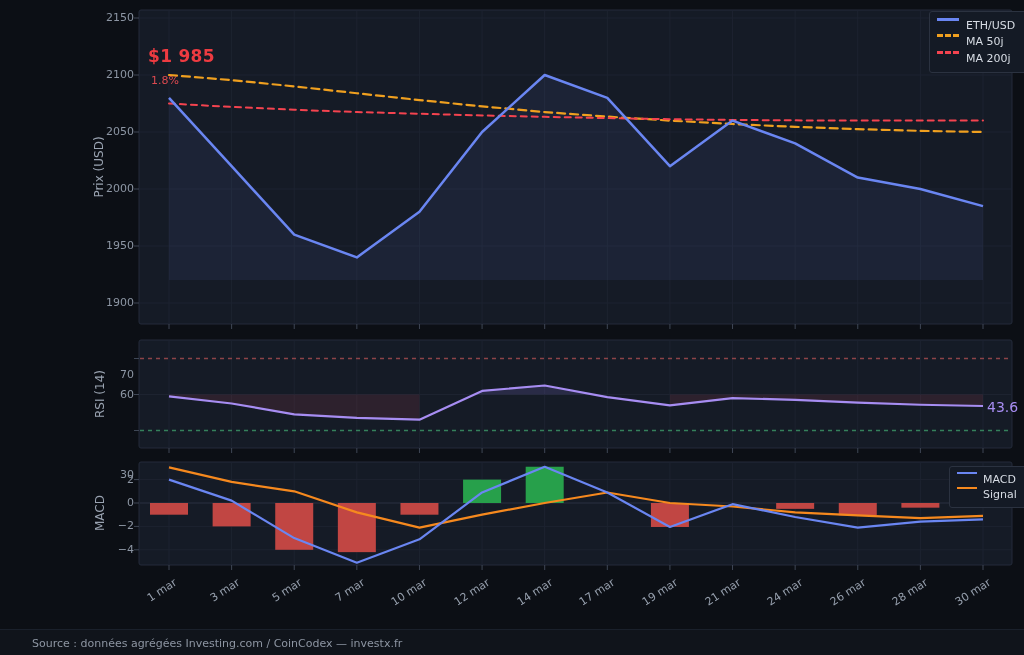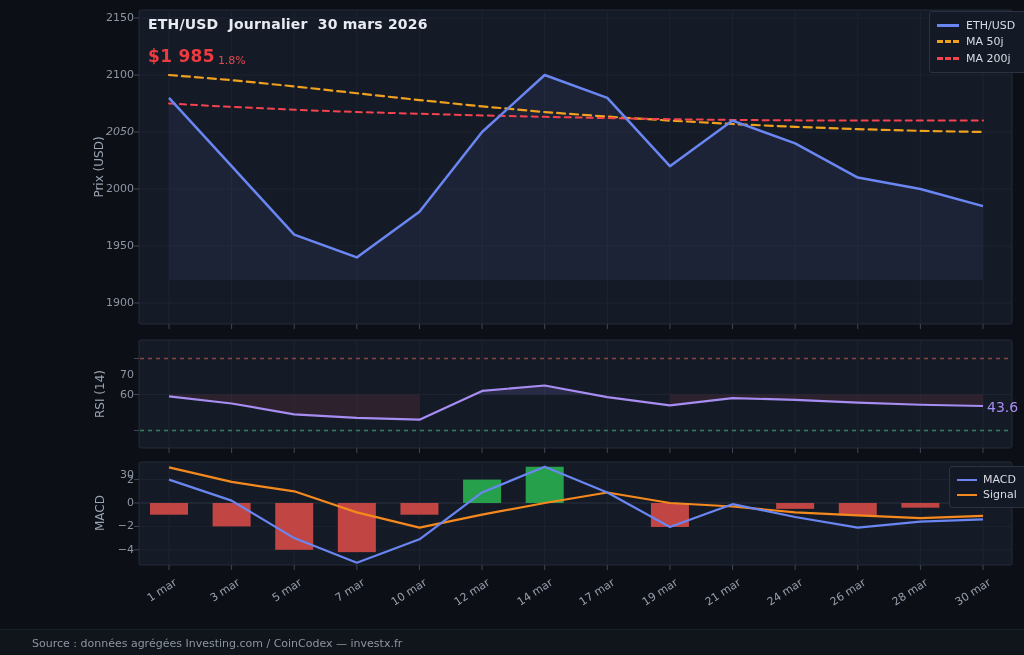--- a/index.html
+++ b/index.html
@@ -1,32 +1,32 @@
 <!DOCTYPE html>
 <html><head>
 <meta charset="utf-8">
 <style>
   html,body{margin:0;padding:0;background:#0c0f15;}
   .stage{position:relative;width:1024px;height:655px;background:#0c0f15;overflow:hidden;
          font-family:"DejaVu Sans","Liberation Sans",sans-serif;}
   #chart-svg{position:absolute;left:0;top:0;}
   .title{position:absolute;left:148px;top:16px;color:#e8ebf1;font-size:14px;font-weight:bold;
          white-space:pre;letter-spacing:.2px;}
-  .price-row{position:absolute;left:148px;top:46px;display:flex;align-items:flex-start;}
+  .price-row{position:absolute;left:148px;top:46px;display:flex;align-items:flex-start;flex-direction:column;}
   .price-val{color:#ee3b41;font-size:17px;font-weight:bold;letter-spacing:.3px;}
   .price-pct{color:#dd4a50;font-size:11px;margin-left:3px;margin-top:8px;}
   .axis-title{position:absolute;color:#9aa3b1;font-size:12px;white-space:nowrap;
               transform:translate(-50%,-50%) rotate(-90deg);}
   .tick-label{position:absolute;color:#8d96a4;font-size:11px;width:44px;text-align:right;line-height:14px;}
   .x-wrap{position:absolute;width:0;height:0;}
   .x-label{position:absolute;display:inline-block;color:#97a0ae;font-size:11px;white-space:nowrap;
            transform:rotate(-33deg) translateX(-100%);transform-origin:0 0;}
   .legend{position:absolute;background:#141a25;border:1px solid #2b3240;border-radius:3px;
           padding:5px 8px 5px 7px;display:flex;flex-direction:column;justify-content:space-around;}
-  .lrow{display:flex;align-items:center;cursor:pointer;}
+  .lrow{display:flex;cursor:pointer;}
   .sample{display:inline-block;width:22px;height:0;margin-right:7px;flex:none;}
   .lbl{color:#d7dce4;font-size:11px;white-space:nowrap;line-height:15px;}
   .legend-price{left:929px;top:11px;width:86px;height:50px;}
   .legend-macd{left:949px;top:466px;width:64px;height:30px;}
   .legend-macd .sample{width:20px;margin-right:6px;}
   .rsi-last{position:absolute;left:987px;top:399px;color:#a78df2;font-size:14px;}
   .footer{position:absolute;left:0;top:629px;width:1024px;height:26px;background:#10141b;
           border-top:1px solid #1a202b;display:flex;align-items:center;padding-left:24px;}
   .footer span{color:#8d95a2;font-size:11px;margin-left:8px;}
 </style>
@@ -181,21 +181,20 @@
         <rect x="650.9230769230769" width="38" y="503" height="23.985000000000014" fill="#c14643"></rect>
         <rect x="776.1538461538462" width="38" y="503" height="5.850000000000023" fill="#c14643"></rect>
         <rect x="838.7692307692307" width="38" y="503" height="12.284999999999968" fill="#c14643"></rect>
         <rect x="901.3846153846154" width="38" y="503" height="4.680000000000007" fill="#c14643"></rect>
         <rect x="964" width="38" y="503" height="3.509999999999991" fill="#c14643"></rect>
       </g>
       <polyline points="169,467.315 231.6153846153846,481.94 294.2307692307692,491.3 356.8461538461538,512.36 419.46153846153845,527.57 482.0769230769231,514.7 544.6923076923076,503 607.3076923076923,492.47 669.9230769230769,503 732.5384615384615,506.51 795.1538461538462,512.36 857.7692307692307,515.285 920.3846153846154,518.21 983,515.87" fill="none" stroke="#f6891e" stroke-width="2.2" stroke-linejoin="round"></polyline>
       <polyline points="169,479.6 231.6153846153846,500.66 294.2307692307692,538.1 356.8461538461538,562.67 419.46153846153845,539.27 482.0769230769231,492.47 544.6923076923076,466.73 607.3076923076923,492.47 669.9230769230769,526.985 732.5384615384615,504.17 795.1538461538462,517.04 857.7692307692307,527.57 920.3846153846154,521.72 983,519.38" fill="none" stroke="#6a86f2" stroke-width="2.2" stroke-linejoin="round"></polyline>
     </svg>
 
-  <div class="title">ETH/USD  Journalier  30 mars 2026</div>
   <div class="price-row">
     <span class="price-val">$1 985</span>
     <span class="price-pct">1.8%</span>
   </div>
 
   <div class="axis-title" style="left:99px;top:167px;">Prix (USD)</div>
   <div class="axis-title" style="left:100px;top:394px;">RSI (14)</div>
   <div class="axis-title" style="left:100px;top:513px;">MACD</div>
 
   <div class="legend legend-price">
@@ -222,21 +221,21 @@
       <span class="sample" id="s-sig" style="border-top: 2.5px solid rgb(246, 137, 30);"></span>
       <span class="lbl">Signal</span>
     </div>
   </div>
 
   <span class="rsi-last">43.6</span>
 
   <div id="ylabels">
       <span class="tick-label" style="left: 90px; top: 11px;">2150</span>
       <span class="tick-label" style="left: 90px; top: 68px;">2100</span>
-      <span class="tick-label" style="left: 90px; top: 125px; font-style: italic;">2050</span>
+      <span class="tick-label" style="left: 90px; top: 125px;">2050</span>
       <span class="tick-label" style="left: 90px; top: 182px;">2000</span>
       <span class="tick-label" style="left: 90px; top: 239px;">1950</span>
       <span class="tick-label" style="left: 90px; top: 296px;">1900</span>
       <span class="tick-label" style="left: 90px; top: 351.5px; margin-top: 16px;">70</span>
       <span class="tick-label" style="left: 90px; top: 387.5px;">60</span>
       <span class="tick-label" style="left: 90px; top: 423.5px; margin-top: 44px;">30</span>
       <span class="tick-label" style="left: 90px; top: 472.6px;">2</span>
       <span class="tick-label" style="left: 90px; top: 496px;">0</span>
       <span class="tick-label" style="left: 90px; top: 519.4px;">−2</span>
       <span class="tick-label" style="left: 90px; top: 542.8px;">−4</span>

